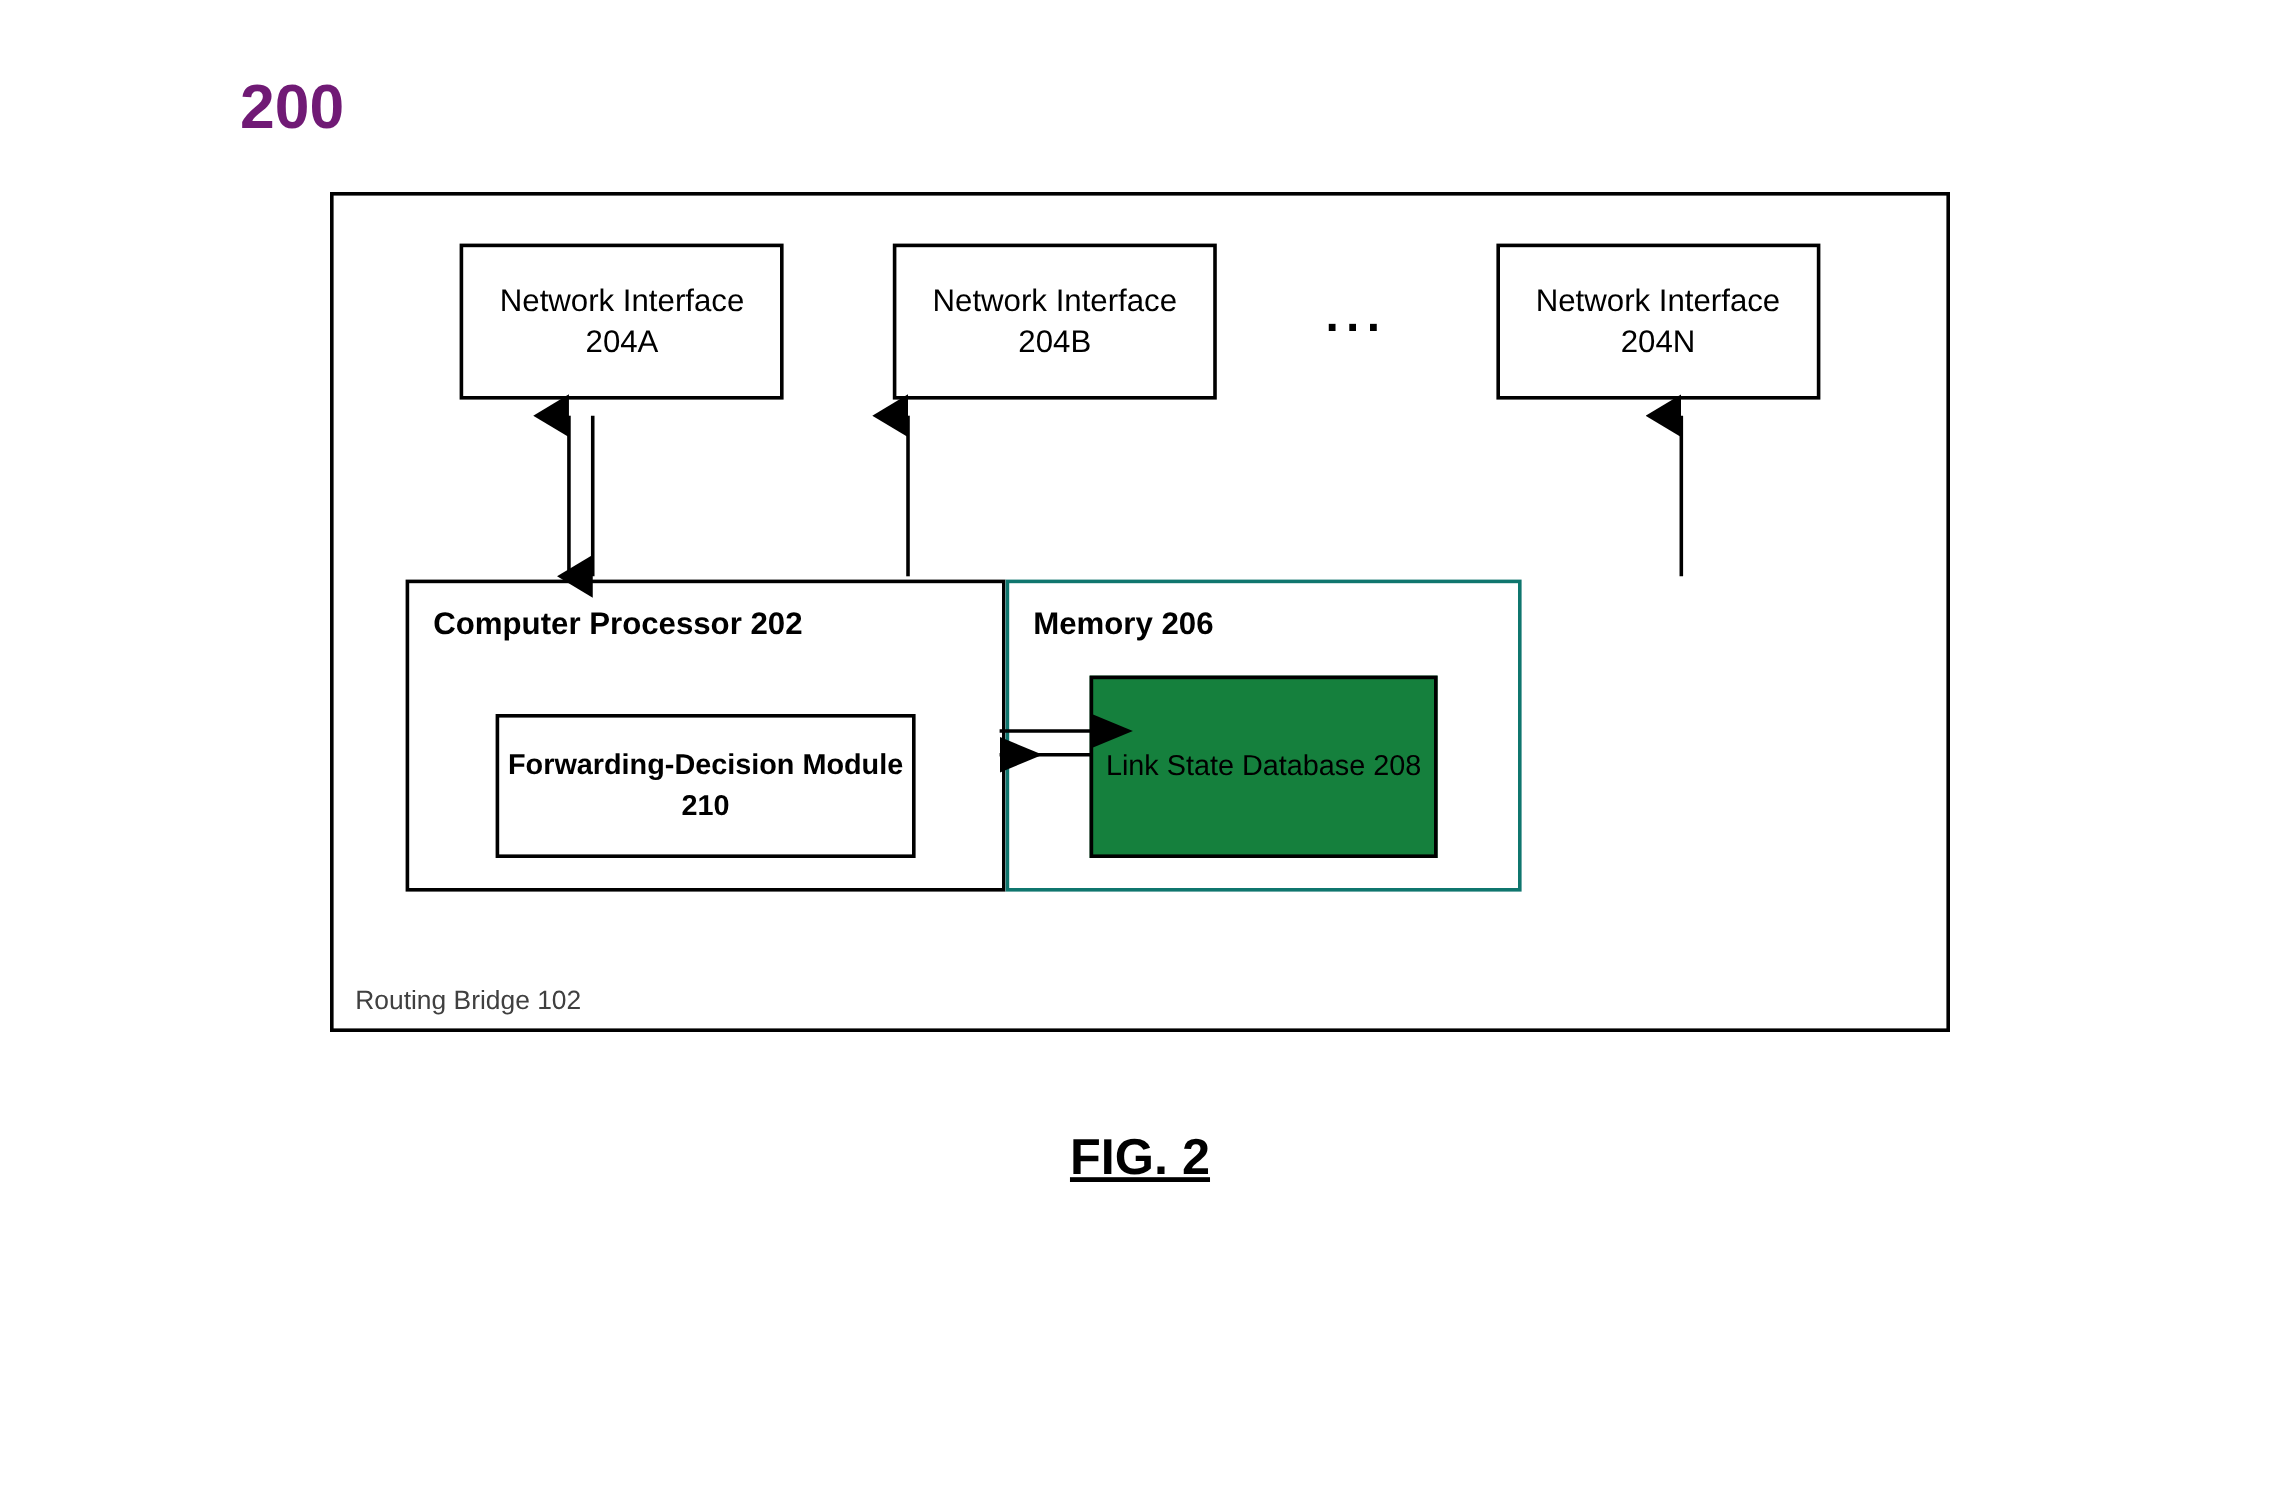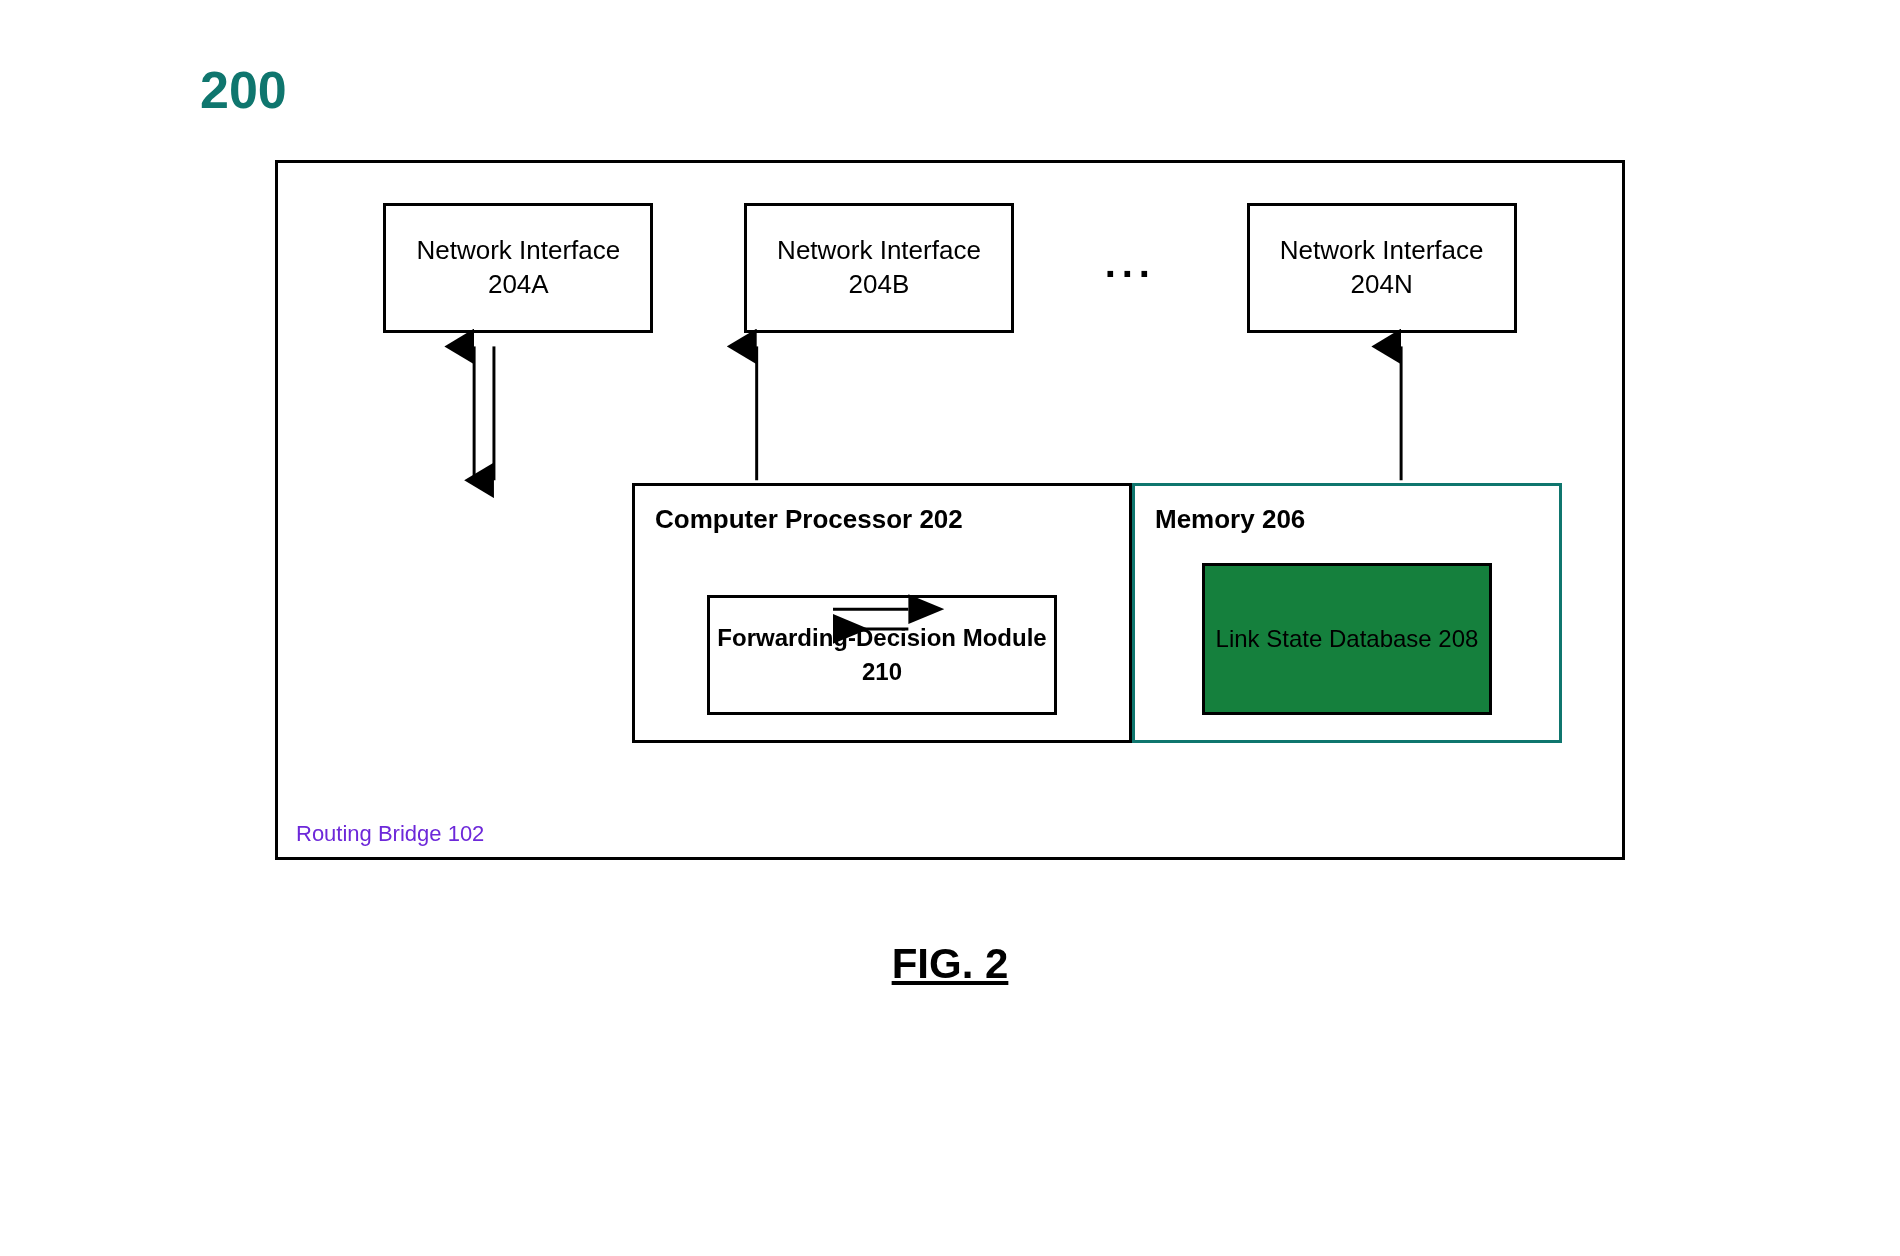--- a/index.html
+++ b/index.html
@@ -30,38 +30,38 @@
       justify-content: flex-start;
       padding-top: 60px;
     }
 
     .diagram-number {
       position: absolute;
       top: 60px;
       left: 200px;
       font-size: 52px;
       font-weight: bold;
-      color: #0f766e;
+      color: #701a75;
     }
 
     .outer-box {
       position: relative;
       border: 3px solid #000;
       width: 1350px;
       height: 700px;
       margin-top: 100px;
       background: #fff;
     }
 
     .routing-bridge-label {
       position: absolute;
       bottom: 10px;
       left: 18px;
       font-size: 22px;
-      color: #6d28d9;
+      color: #404040;
     }
 
     
     .interfaces-row {
       position: absolute;
       top: 40px;
       left: 0;
       right: 0;
       display: flex;
       justify-content: space-around;
@@ -91,21 +91,21 @@
       padding-bottom: 10px;
     }
 
     
     .lower-row {
       position: absolute;
       top: 320px;
       left: 0;
       right: 0;
       display: flex;
-      justify-content: flex-end;
+      justify-content: flex-start;
       align-items: flex-start;
       padding: 0 60px;
     }
 
     .processor-outer {
       border: 3px solid #000;
       width: 500px;
       height: 260px;
       position: relative;
       background: #fff;

